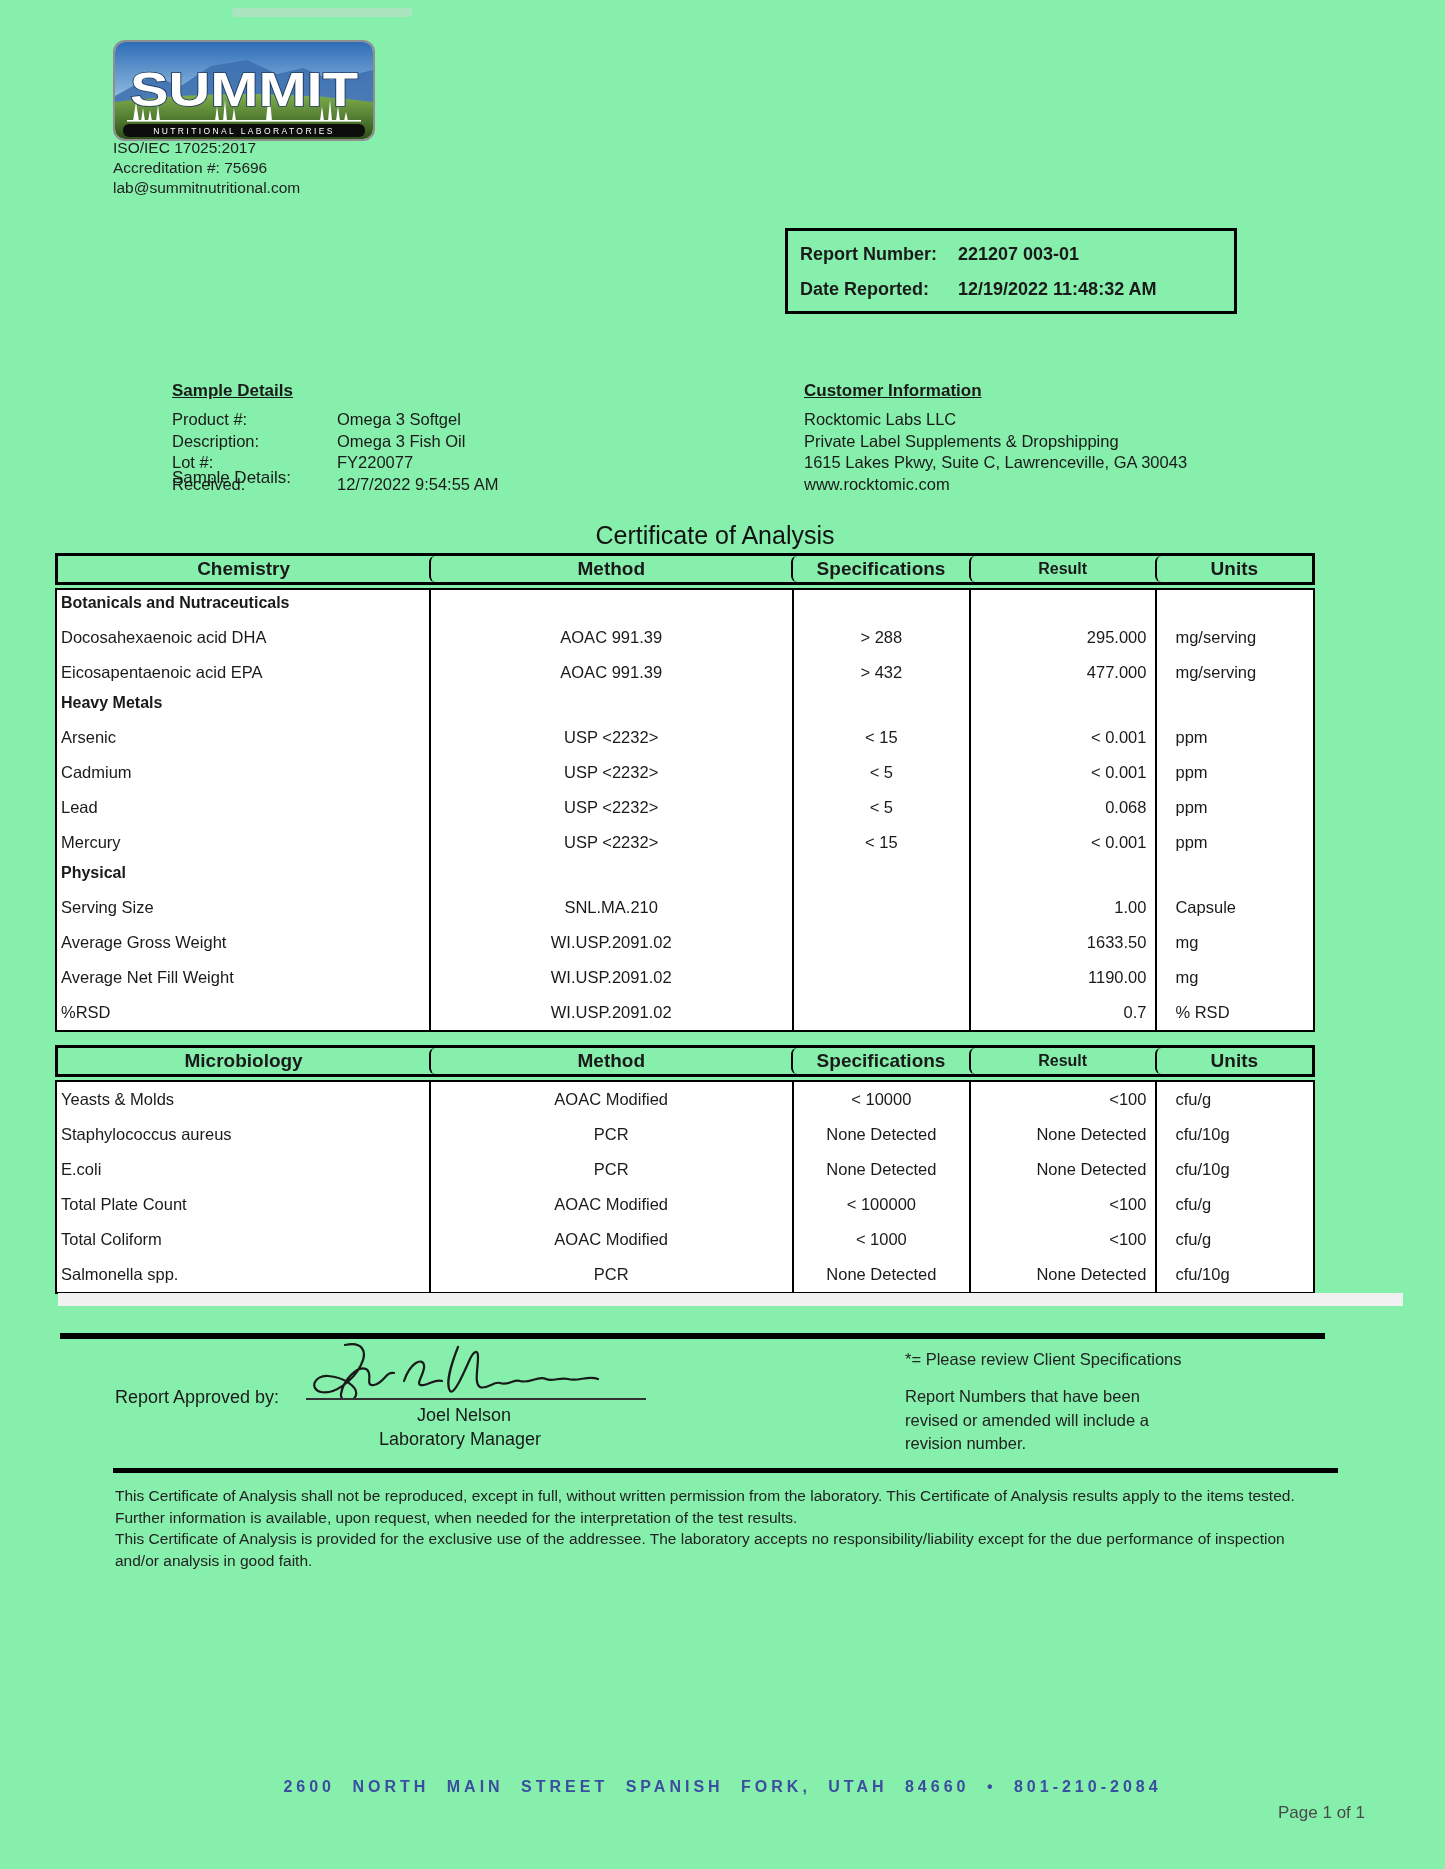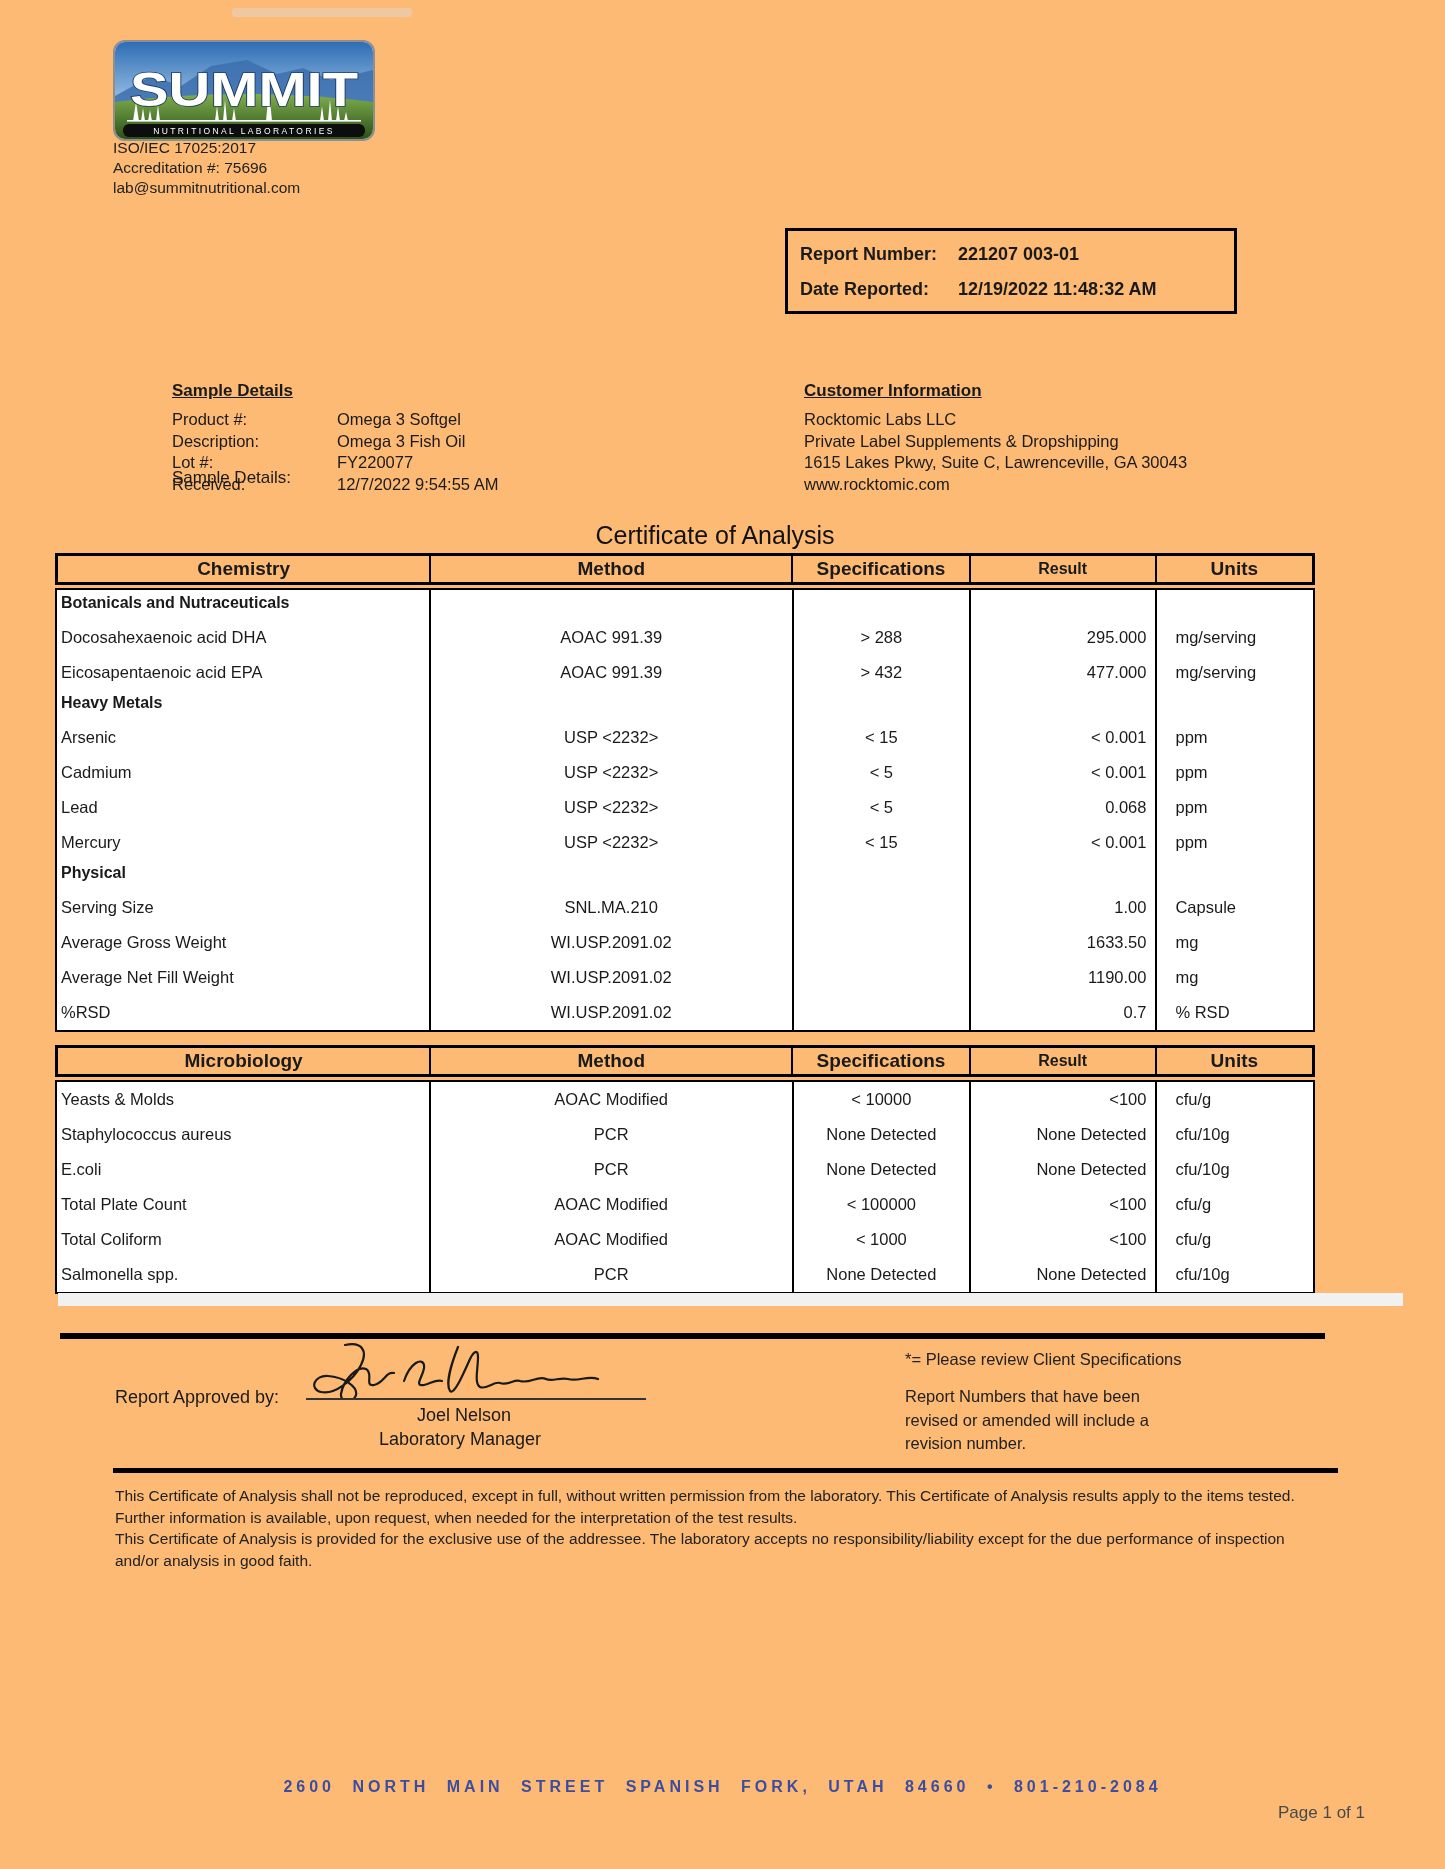--- a/index.html
+++ b/index.html
@@ -1,17 +1,17 @@
 <!DOCTYPE html>
 <html><head>
 <meta charset="utf-8">
 <style>
   html,body{margin:0;padding:0;background:#e8e8e8;}
   .page{
-    position:relative;width:1445px;height:1869px;background:#fdba74;
+    position:relative;width:1445px;height:1869px;background:#86efac;
     font-family:"Liberation Sans",sans-serif;color:#1a1a1a;overflow:hidden;
     margin:0 auto;
   }
   .abs{position:absolute;}
 
   
   .logo{left:113px;top:40px;width:258px;height:97px;border-radius:12px;
         border:2px solid #8f8f8f;box-shadow:inset 0 0 0 2px #e8e8e8;overflow:hidden;background:#fff;}
   .logo svg{display:block;width:100%;height:100%;}
 
@@ -35,21 +35,21 @@
 
   
   .cert-title{left:85px;top:521px;width:1260px;text-align:center;font-size:25px;font-weight:500;color:#111;}
 
   
   .coa-table{left:55px;width:1260px;}
   .chem{top:553px;}
   .micro{top:1045px;}
   .t-head{display:grid;grid-template-columns:29.6% 28.89% 14.13% 14.84% 1fr;
           border:3px solid #000;box-sizing:border-box;height:32px;}
-  .t-hcell{display:flex;align-items:center;justify-content:center;font-weight:bold;font-size:19px;}
+  .t-hcell{display:flex;align-items:center;justify-content:center;font-weight:bold;font-size:19px;border-radius:6px;}
   .t-hcell.c3{font-size:16px;}
   .t-hcell:not(.c0){border-left:2px solid #000;}
   .t-body{border:2px solid #000;box-sizing:border-box;margin-top:3px;background:#fff;}
   .t-row{display:grid;grid-template-columns:29.6% 28.89% 14.13% 14.84% 1fr;height:35px;}
   .t-row.cat{height:30px;}
   .t-cell{display:flex;align-items:center;font-size:16.5px;box-sizing:border-box;overflow:hidden;}
   .t-cell:not(.c0){border-left:2px solid #000;}
   .t-cell.c0{padding-left:4px;justify-content:flex-start;}
   .t-cell.c1,.t-cell.c2{justify-content:center;}
   .t-cell.c3{justify-content:flex-end;padding-right:9px;}

